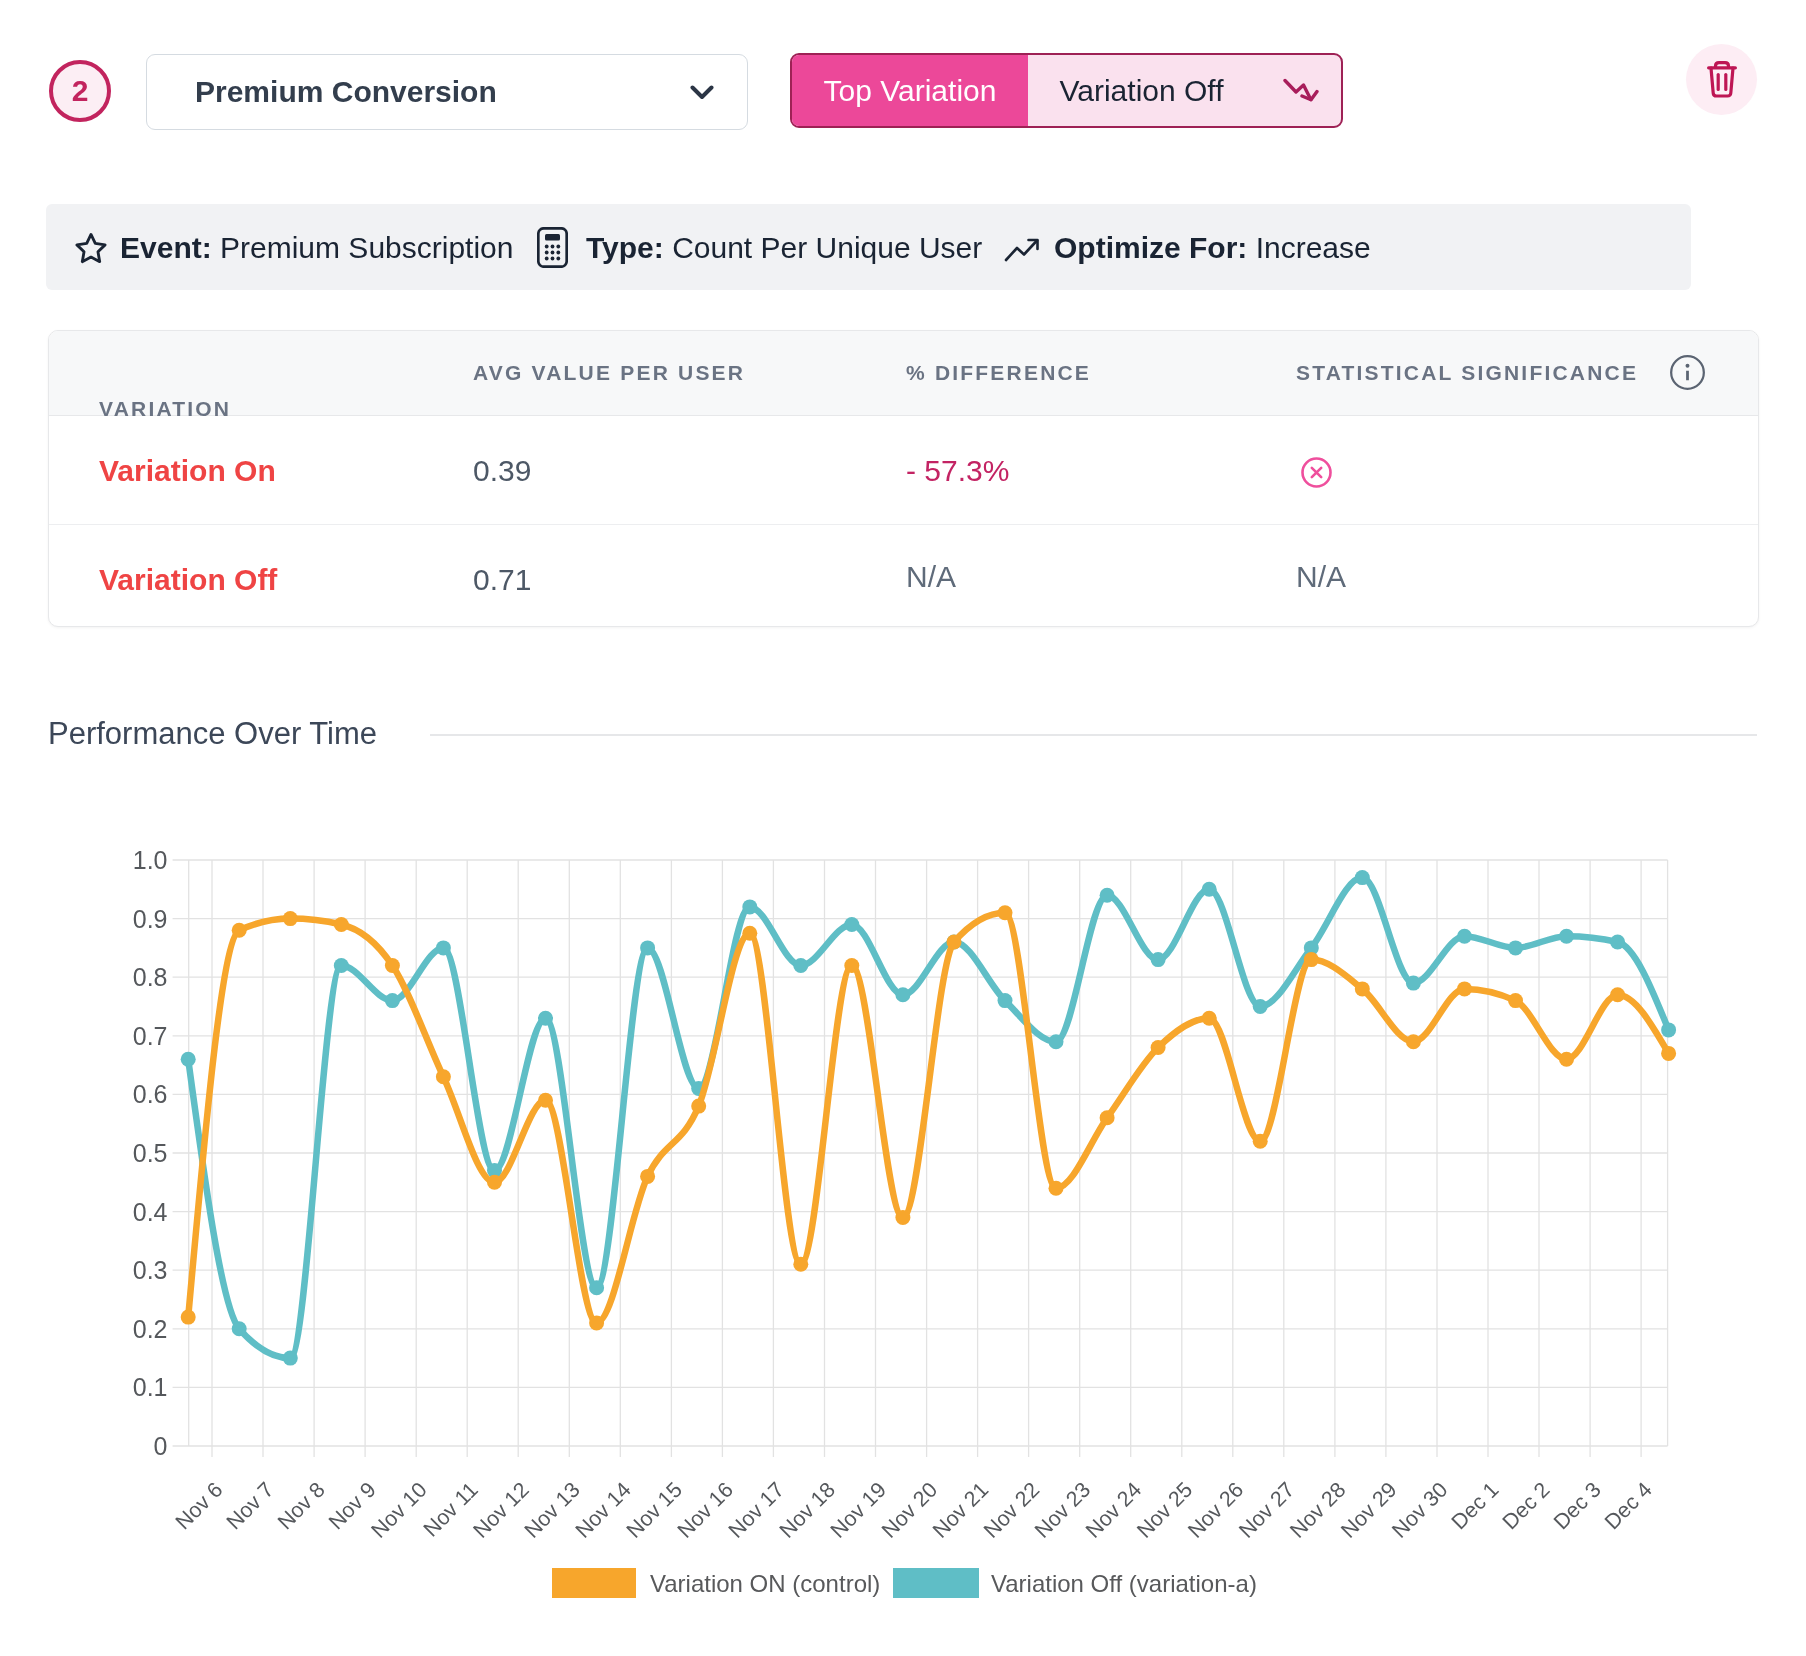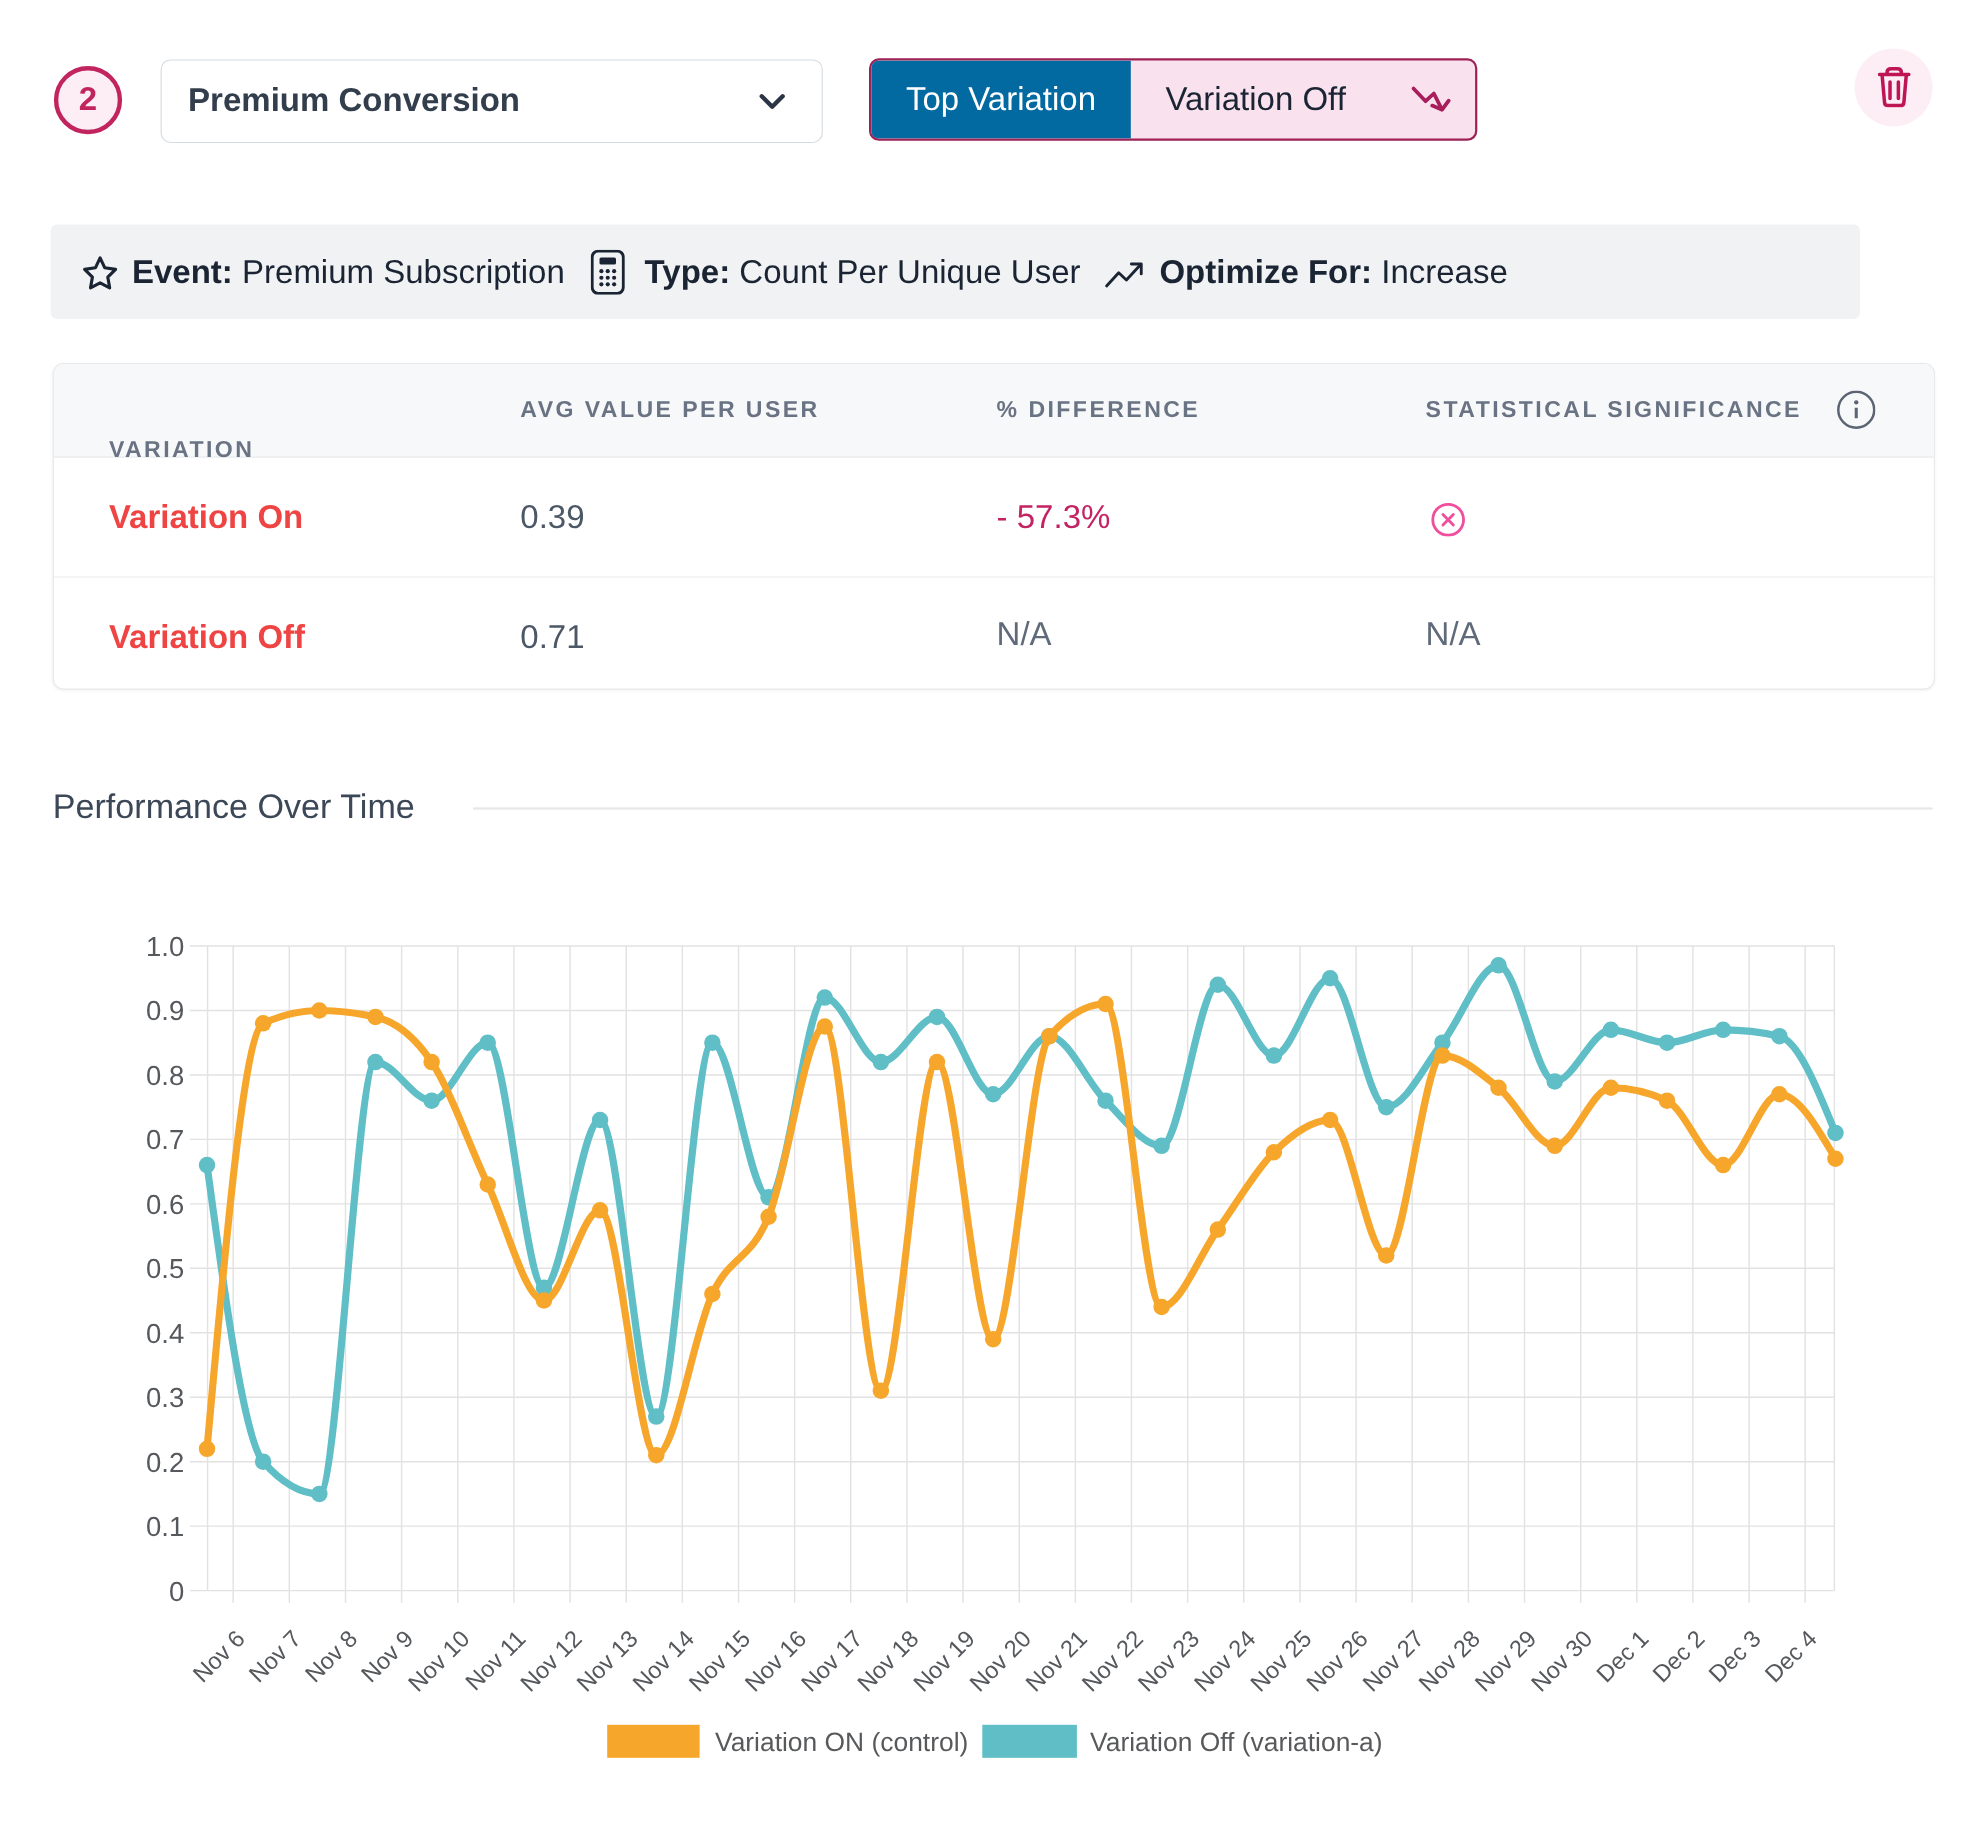--- a/index.html
+++ b/index.html
@@ -7,28 +7,28 @@
   .abs { position:absolute; }
 </style>
 </head>
 <body>
 
 <div class="abs" style="left:49px;top:60px;width:62px;height:62px;border-radius:50%;background:#fceef4;border:4px solid #c2245e;display:flex;align-items:center;justify-content:center;">
   <span style="color:#c2245e;font-size:30px;font-weight:600;">2</span>
 </div>
 
 <div class="abs" style="left:146px;top:54px;width:602px;height:76px;background:#fff;border:1.5px solid #d5dbe1;border-radius:9px;display:flex;align-items:center;">
-  <span style="margin-left:24px;font-size:30px;font-weight:600;color:#333e4d;">Premium Conversion</span>
+  <span style="margin-left:48px;font-size:30px;font-weight:600;color:#333e4d;">Premium Conversion</span>
   <svg style="position:absolute;right:33px;top:29px" width="24" height="18" viewBox="0 0 24 18">
       <path d="M2.5 3.5 L12 13 L21.5 3.5" fill="none" stroke="#2b3545" stroke-width="4" stroke-linecap="round" stroke-linejoin="round"></path>
     </svg>
 </div>
 
 <div class="abs" style="left:790px;top:53px;width:553px;height:75px;border-radius:9px;border:2px solid #9e2155;background:#fae1ee;overflow:hidden;display:flex;">
-  <div style="width:236px;height:100%;background:#0369a1;display:flex;align-items:center;justify-content:center;">
+  <div style="width:236px;height:100%;background:#ec4899;display:flex;align-items:center;justify-content:center;">
     <span style="color:#fff;font-size:30px;font-weight:500;">Top Variation</span>
   </div>
   <div style="flex:1;display:flex;align-items:center;justify-content:center;gap:60px;">
     <span style="color:#1a2433;font-size:30px;font-weight:500;">Variation Off</span>
     <svg style="margin-right:-10px" width="36" height="25" viewBox="0 0 36 25">
         <g fill="none" stroke="#a81d5b" stroke-width="3.4" stroke-linecap="round" stroke-linejoin="round">
           <path d="M2 2.5 L13 14 L20.5 7 L27.8 21.5"></path>
           <path d="M19 18 L28 21.7 L34 13.5"></path>
         </g>
       </svg>

